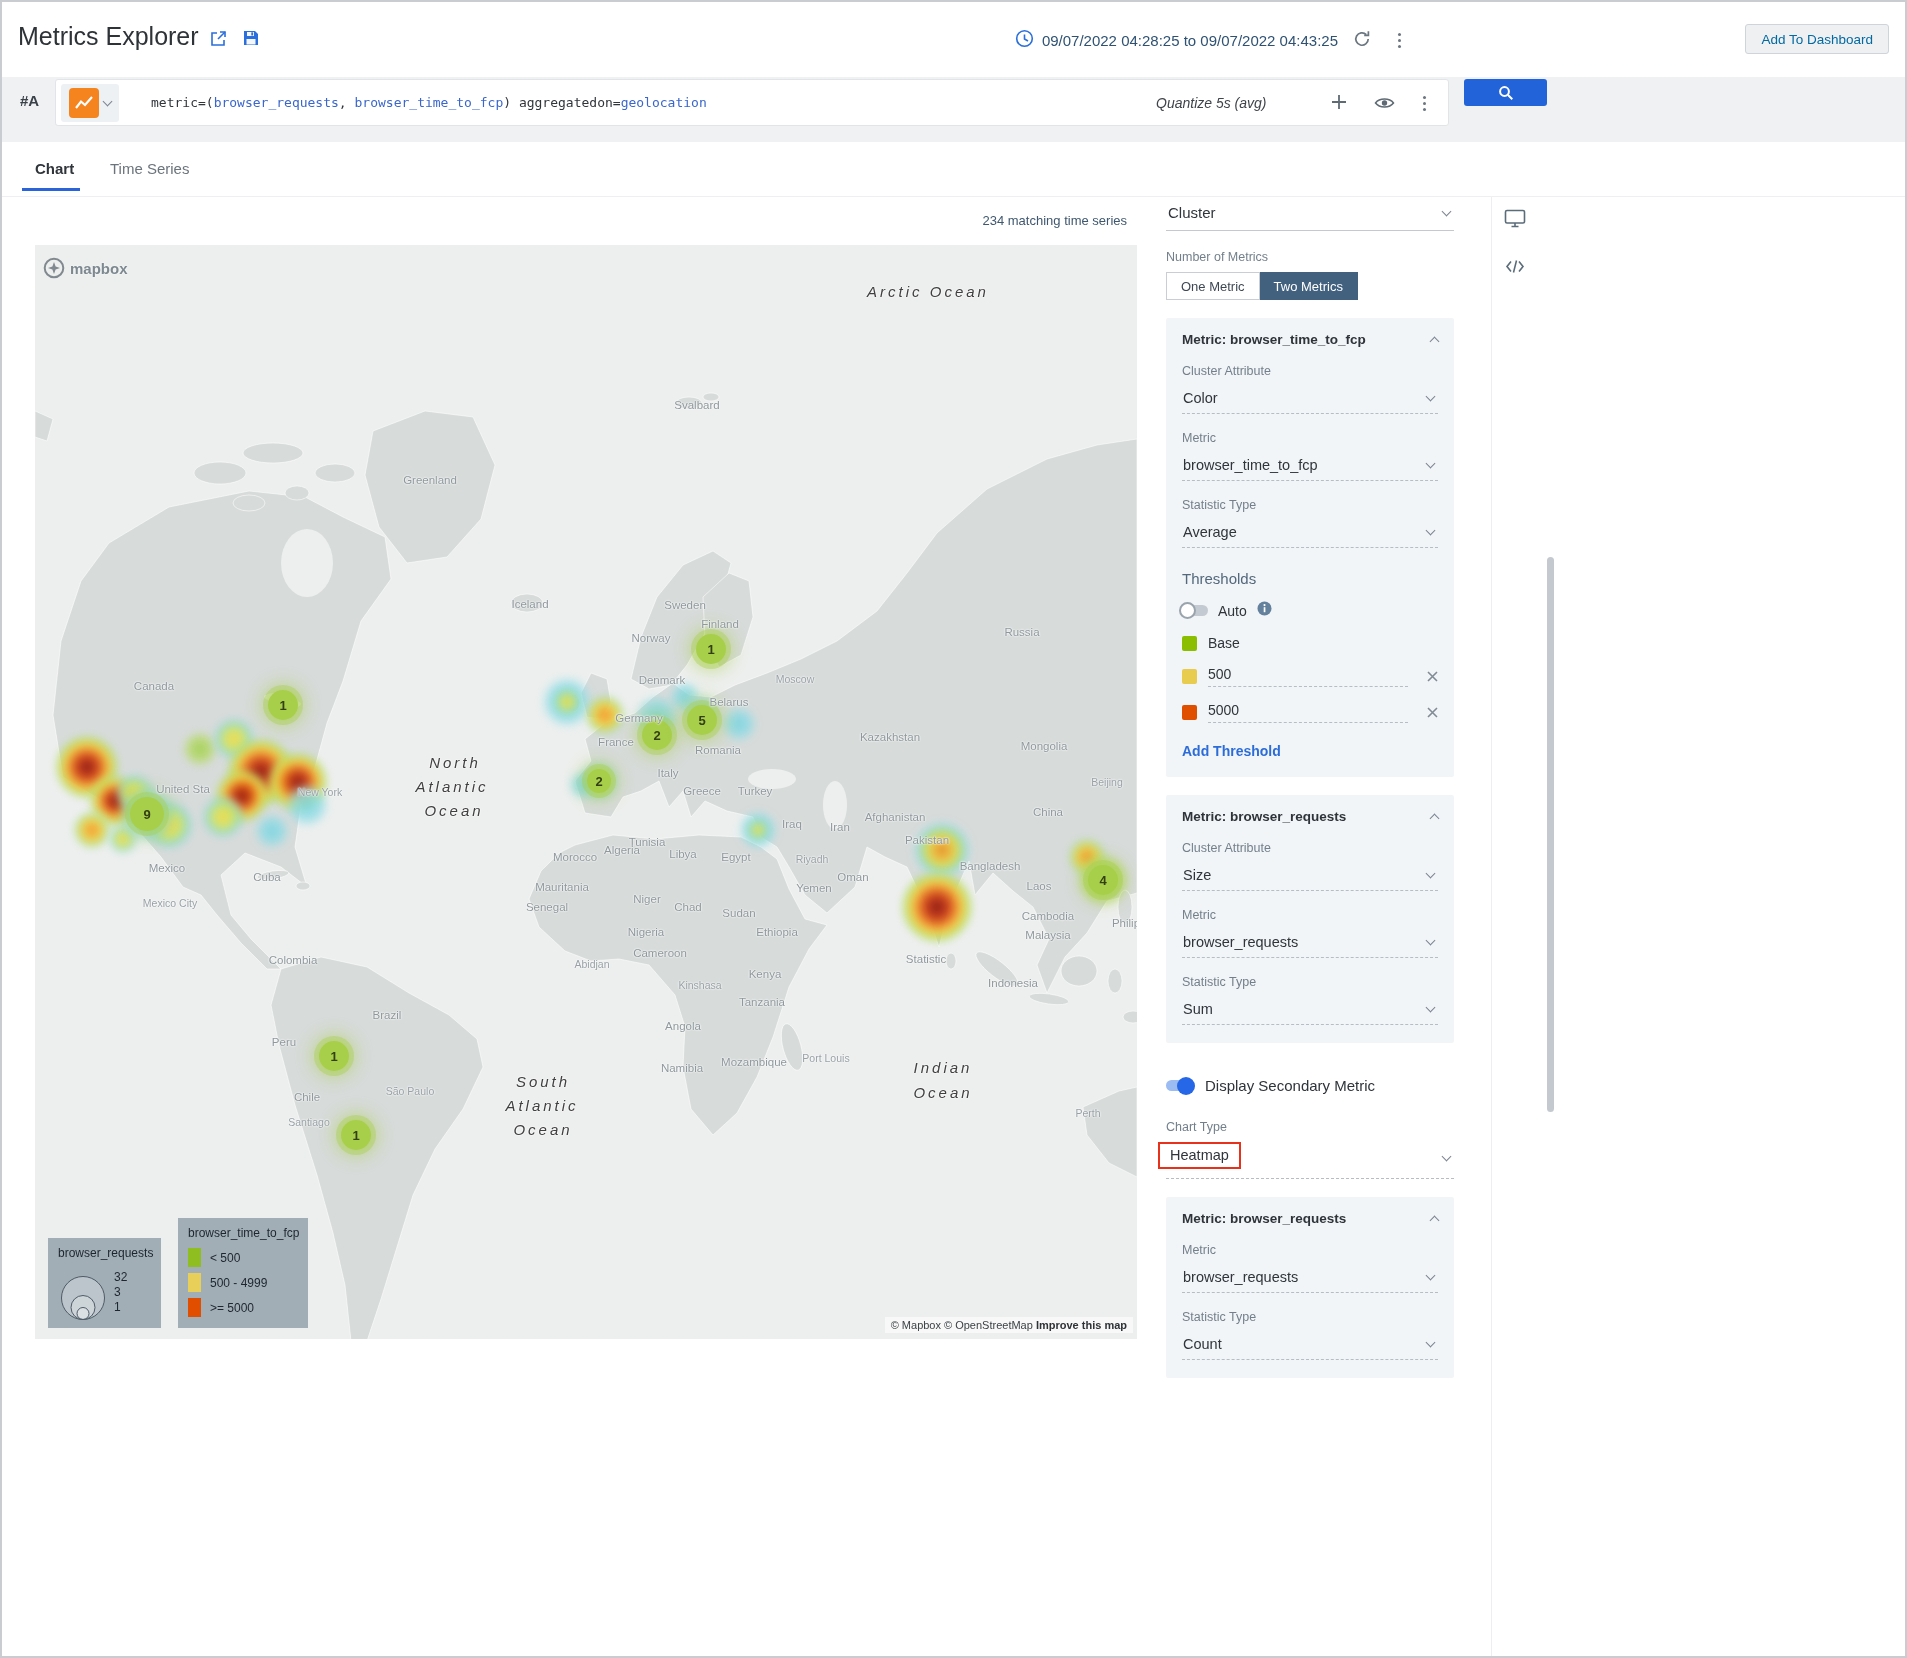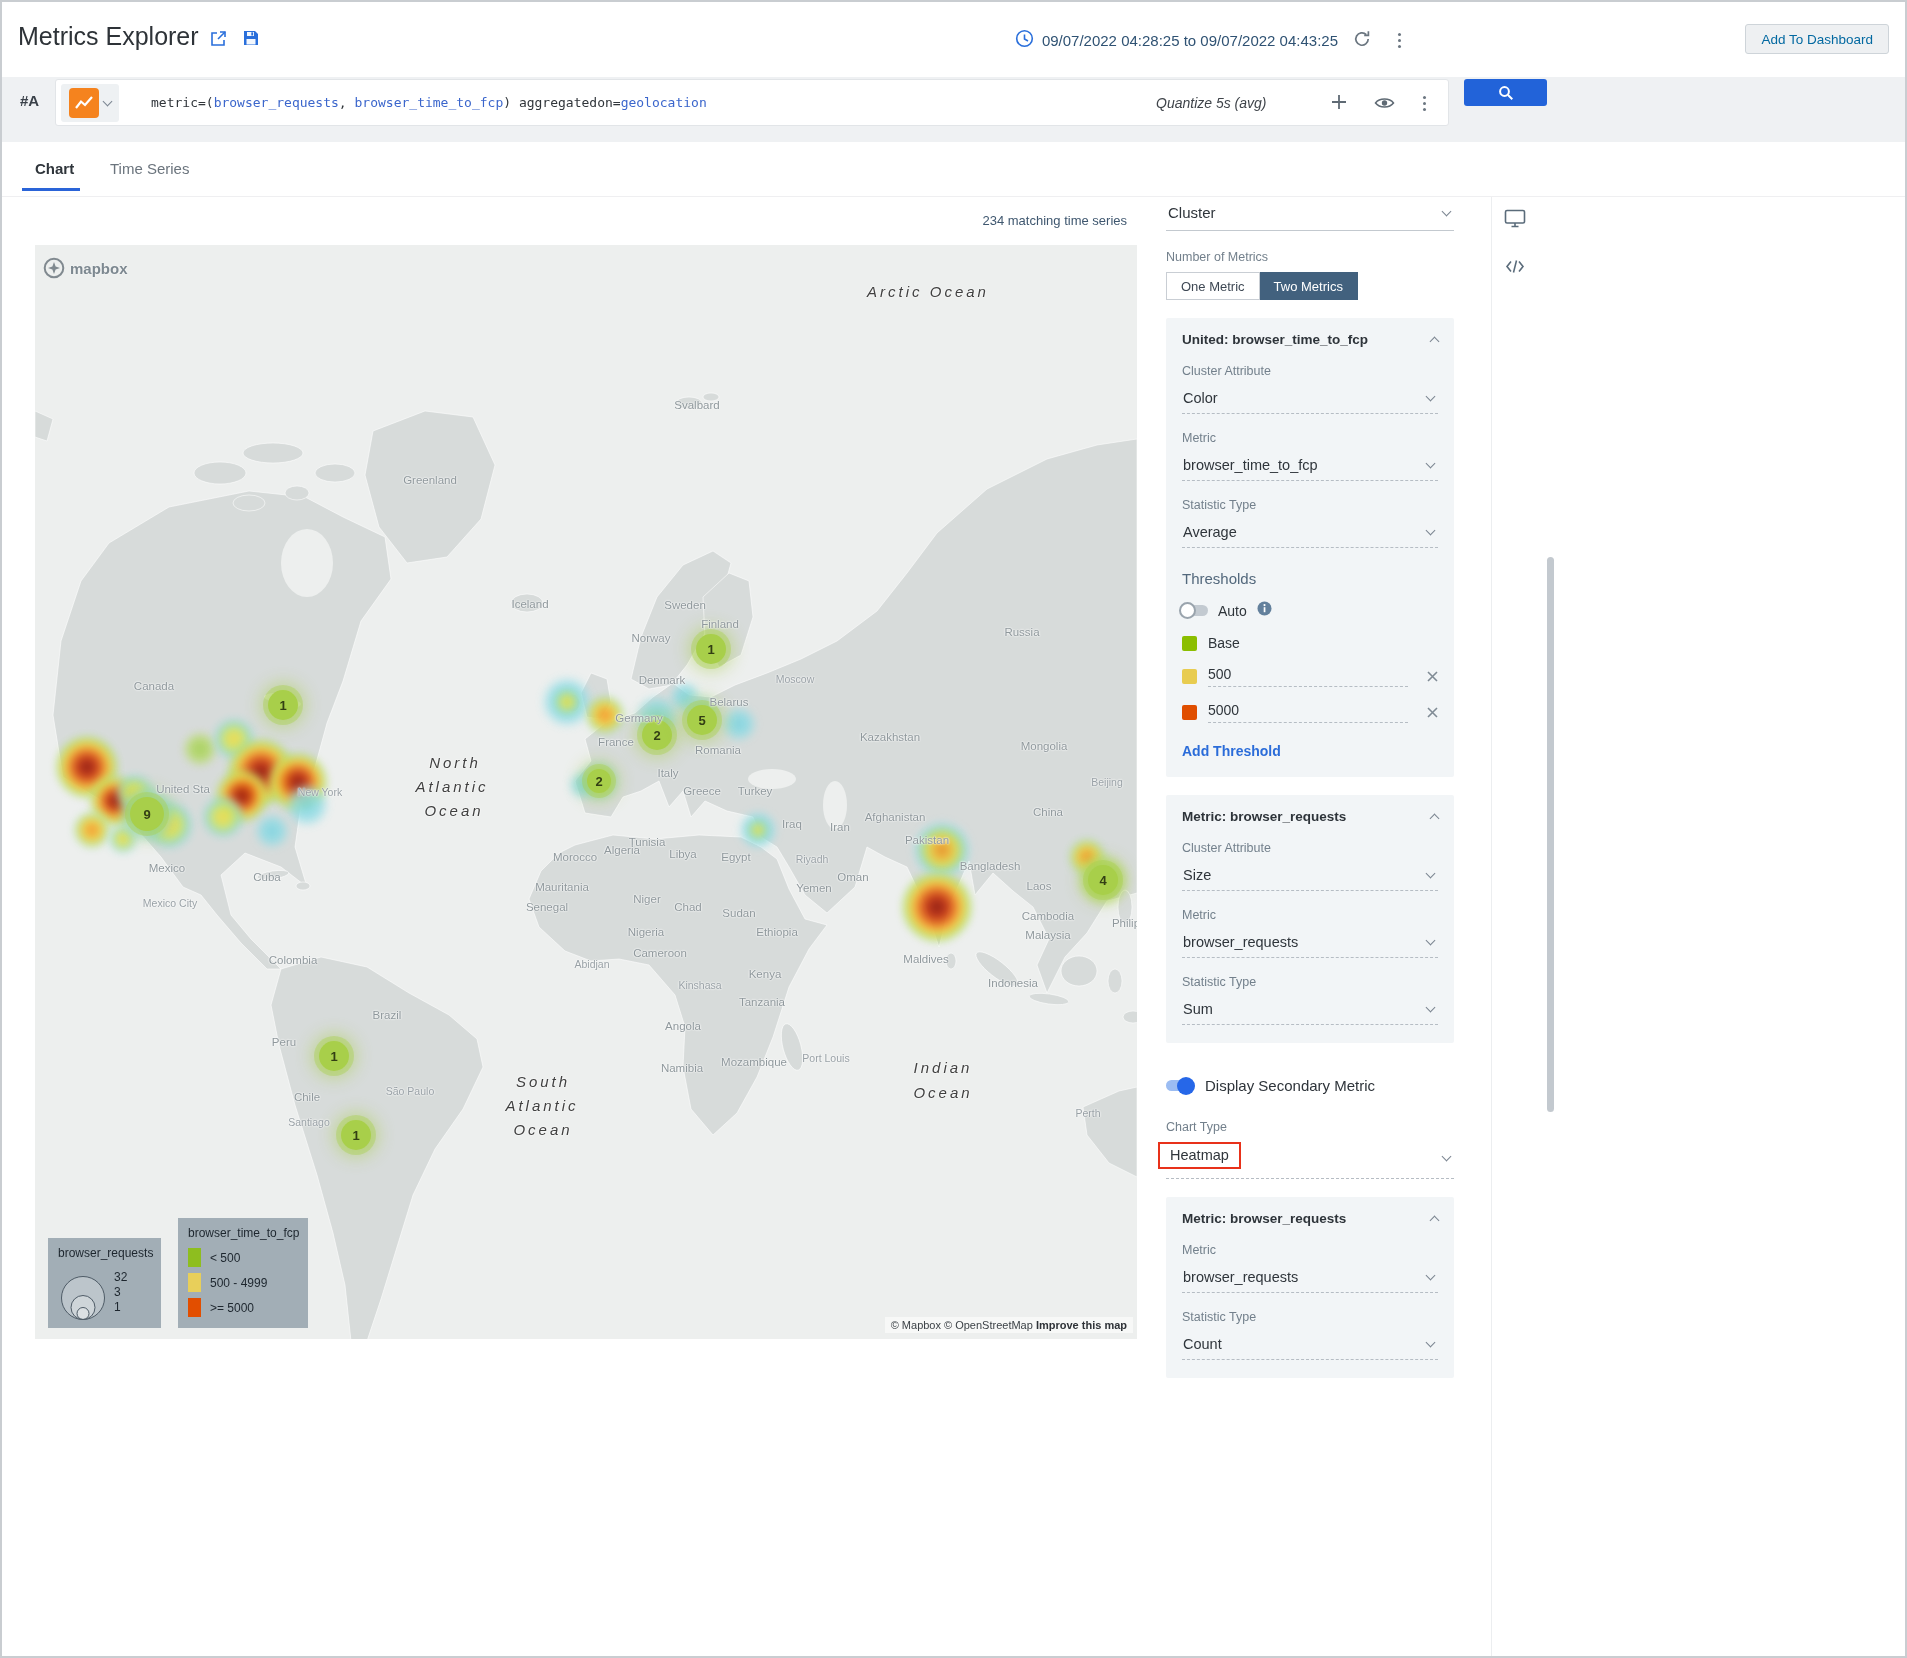--- a/index.html
+++ b/index.html
@@ -356,21 +356,21 @@
           <div class="map-label lbl-country" style="left: 727px; top: 757px;">Tanzania</div>
           <div class="map-label lbl-country" style="left: 648px; top: 781px;">Angola</div>
           <div class="map-label lbl-country" style="left: 647px; top: 823px;">Namibia</div>
           <div class="map-label lbl-country" style="left: 719px; top: 817px;">Mozambique</div>
           <div class="map-label lbl-city" style="left: 791px; top: 813px;">Port Louis</div>
           <div class="map-label lbl-country" style="left: 955px; top: 621px;">Bangladesh</div>
           <div class="map-label lbl-country" style="left: 1004px; top: 641px;">Laos</div>
           <div class="map-label lbl-country" style="left: 1013px; top: 671px;">Cambodia</div>
           <div class="map-label lbl-country" style="left: 1013px; top: 690px;">Malaysia</div>
           <div class="map-label lbl-country" style="left: 978px; top: 738px;">Indonesia</div>
-          <div class="map-label lbl-country" style="left: 891px; top: 714px;">Maldives</div>
+          <div class="map-label lbl-country" style="left: 891px; top: 714px;">Statistic</div>
           <div class="map-label lbl-city" style="left: 1053px; top: 868px;">Perth</div>
           <div class="map-label lbl-country" style="left: 1091px; top: 678px;">Philip</div>
         </div>
 
       <div class="mapbox-logo">
         <svg width="22" height="22" viewBox="0 0 22 22">
             <circle cx="11" cy="11" r="9.3" fill="none" stroke="#80898f" stroke-width="2"></circle>
             <path d="M11 5 l1.6 4.4 L17 11 l-4.4 1.6 L11 17 l-1.6 -4.4 L5 11 l4.4 -1.6 Z" fill="#80898f"></path>
           </svg>
         <span class="word">mapbox</span>
@@ -421,21 +421,21 @@
       </div>
 
       <div class="flabel nm">Number of Metrics</div>
       <div class="segmented">
         <button class="seg">One Metric</button>
         <button class="seg selected">Two Metrics</button>
       </div>
 
       <section class="card">
         <div class="card-title">
-          <span>United: browser_time_to_fcp</span>
+          <span>Metric: browser_time_to_fcp</span>
           <span class="chev up"></span>
         </div>
         <div class="flabel">Cluster Attribute</div>
         <div class="fvalue">
           <span>Color</span>
             <span class="chev down"></span>
         </div>
         <div class="flabel">Metric</div>
         <div class="fvalue">
           <span>browser_time_to_fcp</span>

